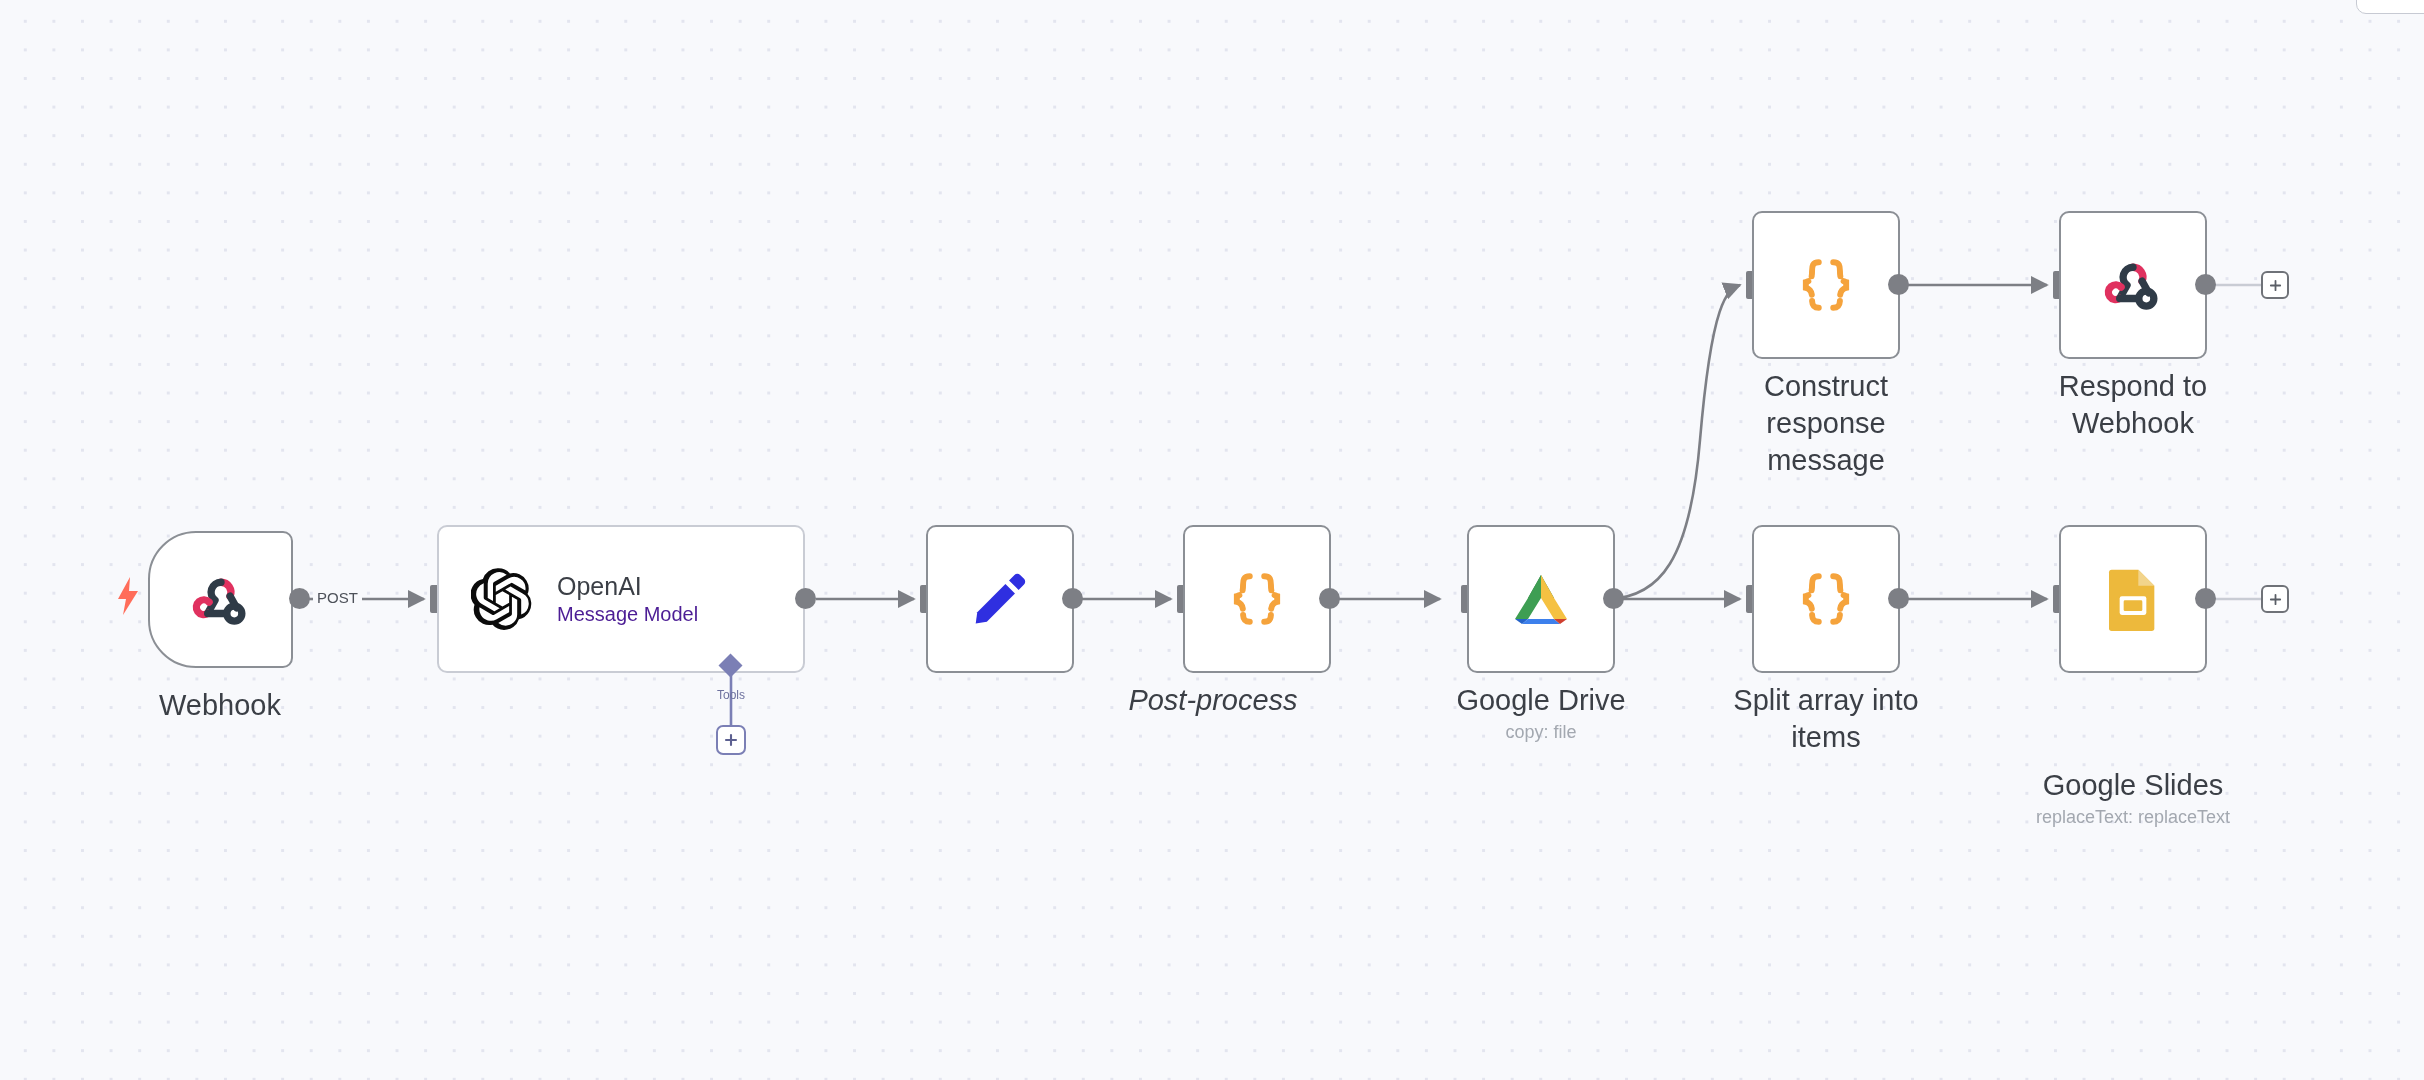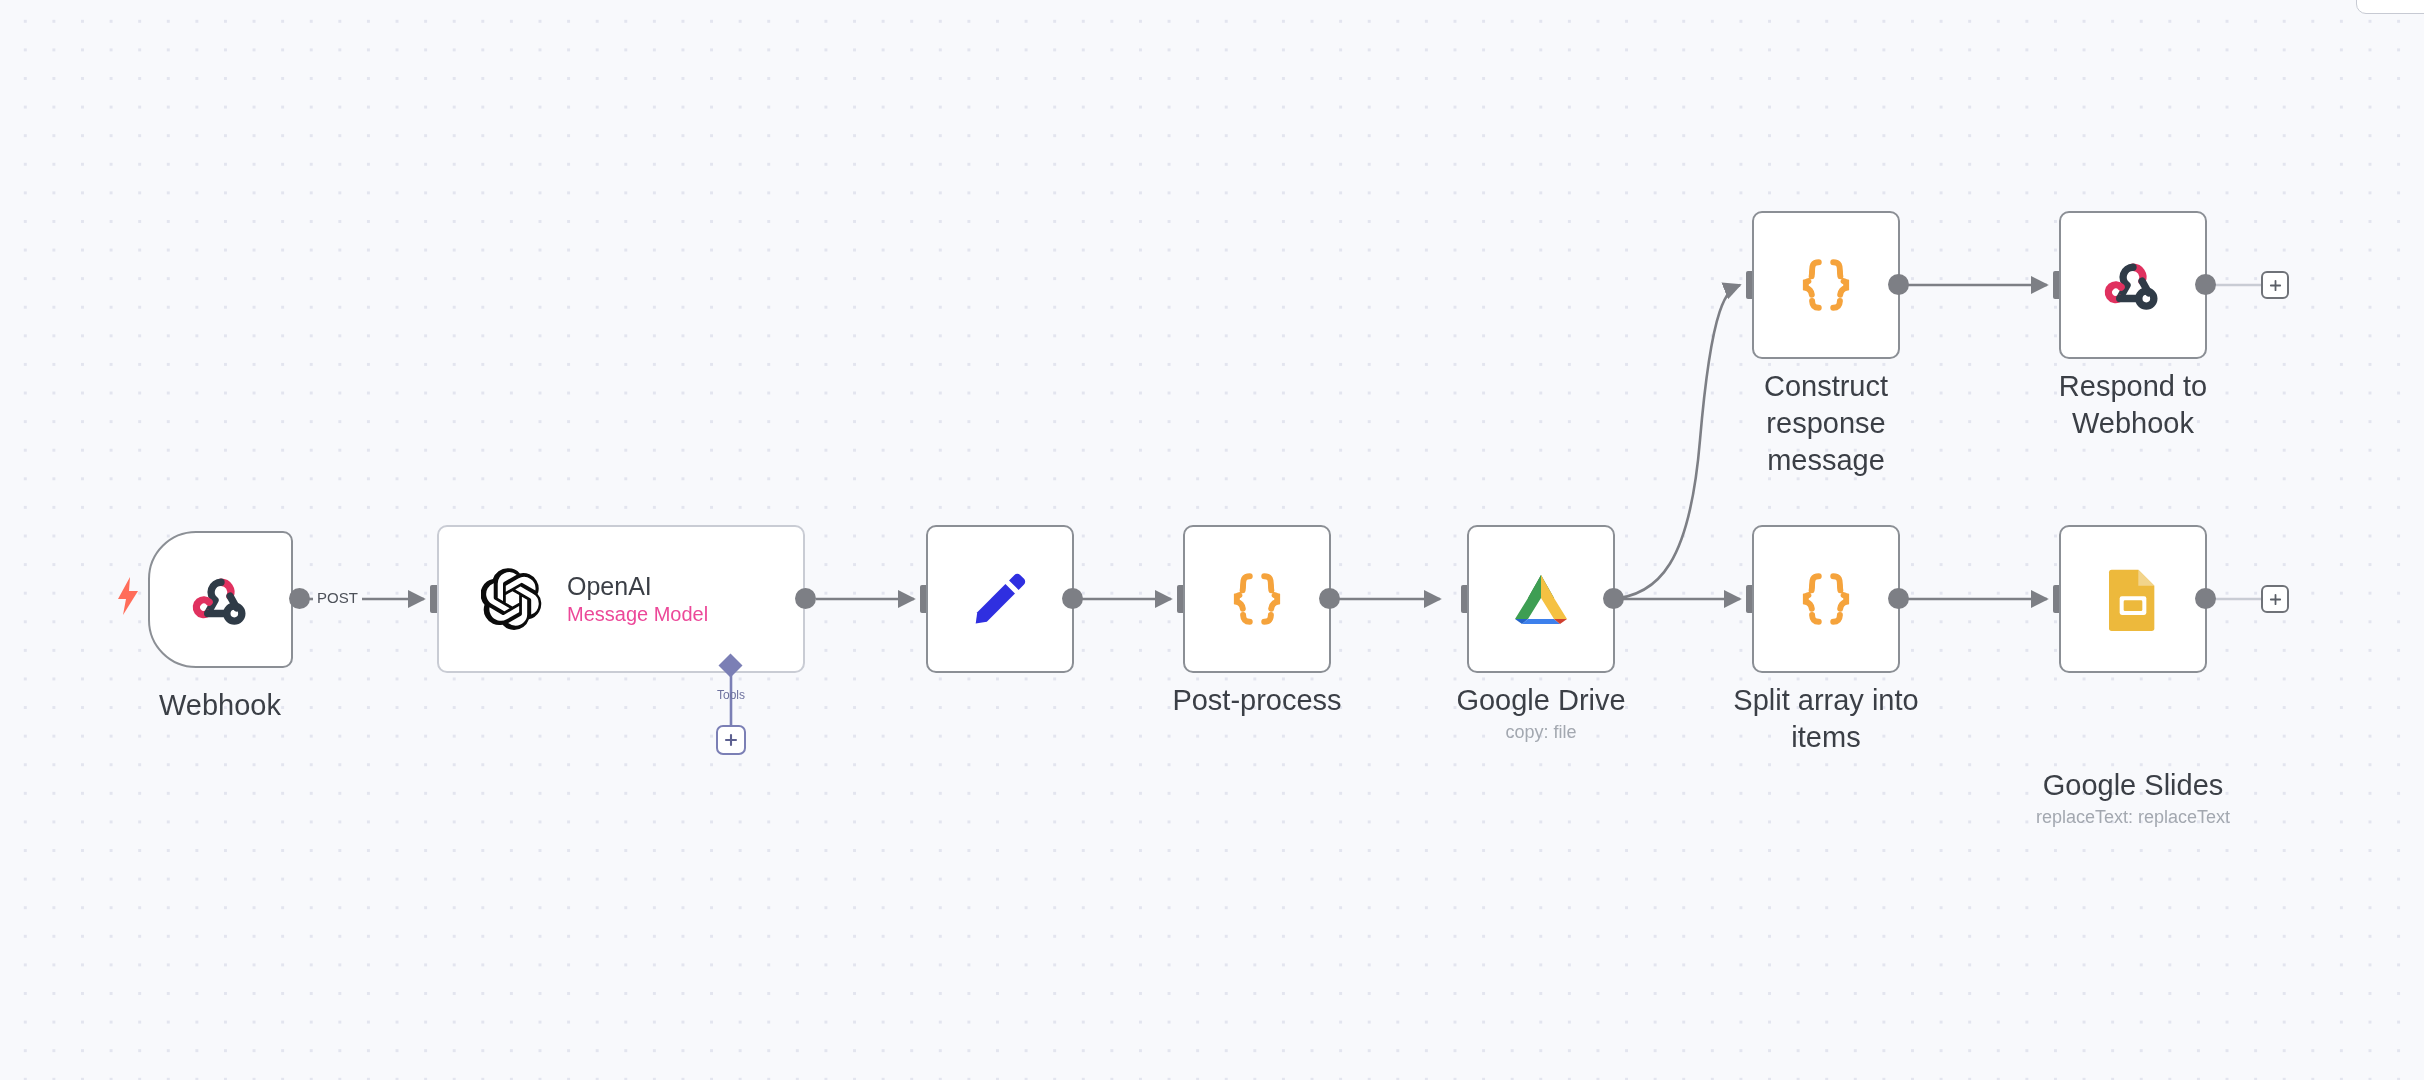--- a/index.html
+++ b/index.html
@@ -45,21 +45,21 @@
     align-items: center;
     justify-content: center;
   }
   .node.trigger {
     border-radius: 48px 10px 10px 48px;
   }
   .node.wide {
     border: 2.5px solid #c9ccd4;
     border-radius: 10px;
     justify-content: flex-start;
-    padding-left: 42px;
+    padding-left: 32px;
     gap: 24px;
   }
 
   .node-icon {
     display: flex;
     align-items: center;
     justify-content: center;
   }
 
   .node-inline-text {
@@ -67,21 +67,21 @@
     flex-direction: column;
     justify-content: center;
     line-height: 1.25;
   }
   .node-inline-title {
     font-size: 25px;
     color: #3b3f46;
   }
   .node-inline-sub {
     font-size: 20px;
-    color: #ec4899;
+    color: #4c1d95;
   }
 
   
   .caption {
     position: absolute;
     text-align: center;
     line-height: 1.28;
     pointer-events: none;
   }
   .caption .cap-title {
@@ -279,21 +279,21 @@
   <div class="in-port" style="left:1177px; top:585px;"></div>
   <div class="node" style="left:1183px; top:525px; width:148px; height:148px;">
     <span class="node-icon">
       <svg width="62" height="62" viewBox="0 0 24 24">
         <path d="M9.2 3.2 C6.8 3.2 6.6 4.6 6.6 6.6 C6.6 9.1 6.2 10.4 4.2 10.9 L4.2 13.1 C6.2 13.6 6.6 14.9 6.6 17.4 C6.6 19.4 6.8 20.8 9.2 20.8" fill="none" stroke="#f5a33c" stroke-width="2.3" stroke-linecap="round" stroke-dasharray="7 2.4"></path>
         <path d="M14.8 3.2 C17.2 3.2 17.4 4.6 17.4 6.6 C17.4 9.1 17.8 10.4 19.8 10.9 L19.8 13.1 C17.8 13.6 17.4 14.9 17.4 17.4 C17.4 19.4 17.2 20.8 14.8 20.8" fill="none" stroke="#f5a33c" stroke-width="2.3" stroke-linecap="round" stroke-dasharray="7 2.4"></path>
       </svg>
     </span>
   </div>
   <div class="out-dot" style="left:1319px; top:588px;"></div>
-  <div class="caption" style="left:1147px; top:682px; width:220px;">
+  <div class="caption" style="left:1103px; top:682px; width:220px;font-style:italic;">
     <span class="cap-title">Post-process</span>
   </div>
 
   <div class="in-port" style="left:1461px; top:585px;"></div>
   <div class="node" style="left:1467px; top:525px; width:148px; height:148px;">
     <span class="node-icon">
       <svg width="64" height="58" viewBox="0 0 64 56">
         <polygon points="32,4 45,27 32,27 19,27" fill="#2a7c3e"></polygon>
         <polygon points="32,4 19,27 6,48 19,48 32,27" fill="#3e9e53"></polygon>
         <polygon points="32,4 45,27 58,48 45,48 32,27" fill="#f5c142"></polygon>

